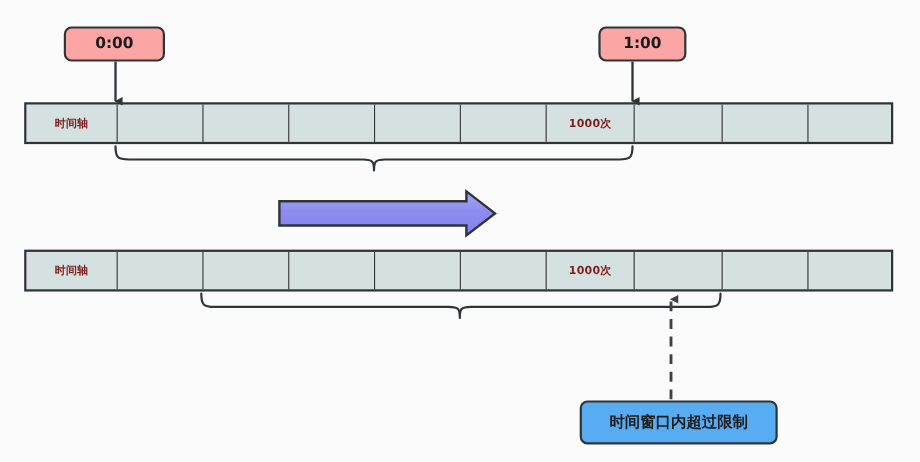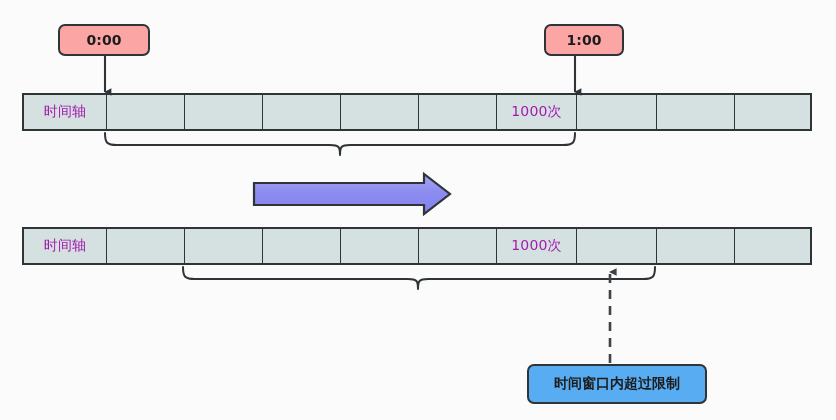--- a/index.html
+++ b/index.html
@@ -33,23 +33,23 @@
     background: #d5e0e1;
     height: 38px;
   }
   .cell {
     box-sizing: border-box;
     border-right: 1.6px solid #2f3437;
     height: 100%;
     display: flex;
     align-items: center;
     justify-content: center;
-    font-size: 14px;
-    font-weight: 400;
-    color: #a21caf;
+    font-size: 10px;
+    font-weight: 700;
+    color: #7f1d1d;
     letter-spacing: .2px;
     white-space: nowrap;
   }
   .cell:last-child { border-right: none; }
 
   
   .chip {
     position: absolute;
     box-sizing: border-box;
     display: flex;

